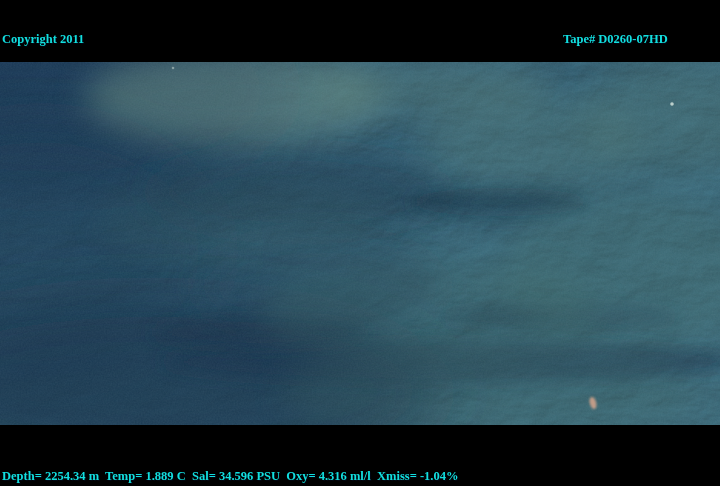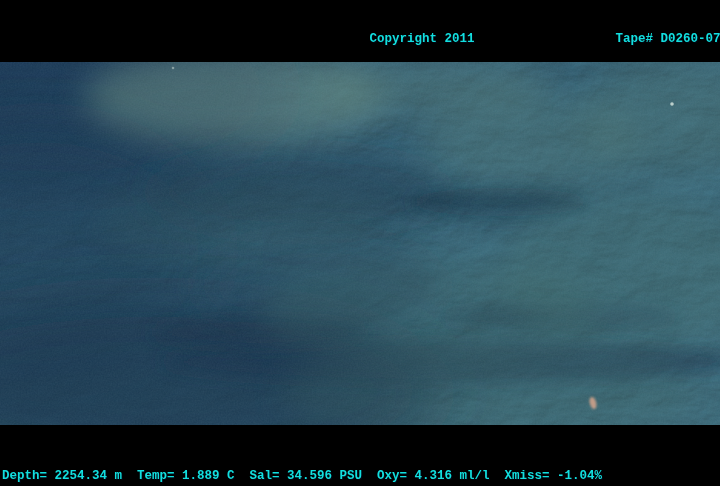--- a/index.html
+++ b/index.html
@@ -1,17 +1,17 @@
 <!DOCTYPE html>
 <html style="--ovl: #12dfdf;"><head>
 <meta charset="utf-8">
 <style>
   html,body{margin:0;padding:0;background:#000;}
   .frame{position:relative;width:720px;height:486px;background:#000;overflow:hidden;
-         font-family:Liberation Mono, monospace;text-align:right;}
+         font-family:Liberation Serif, serif;}
   .ovl{position:absolute;color:var(--ovl,#12dfdf);font-size:12.5px;font-weight:700;
        line-height:15px;white-space:pre;text-shadow:1px 1px 0 rgba(0,8,24,.85);}
   .ovl .ln{display:block;}
   .tl{top:2px;left:2px;}
   .tr{top:2px;left:563px;}
   .bl{bottom:2px;left:2px;}
   .photo{position:absolute;top:62px;left:0;width:720px;height:363px;background:#1d3c57;}
   .photo svg{display:block;}
   .topbar{position:absolute;top:0;left:0;width:720px;height:62px;background:#000;}
   .botbar{position:absolute;bottom:0;left:0;width:720px;height:61px;background:#000;}

